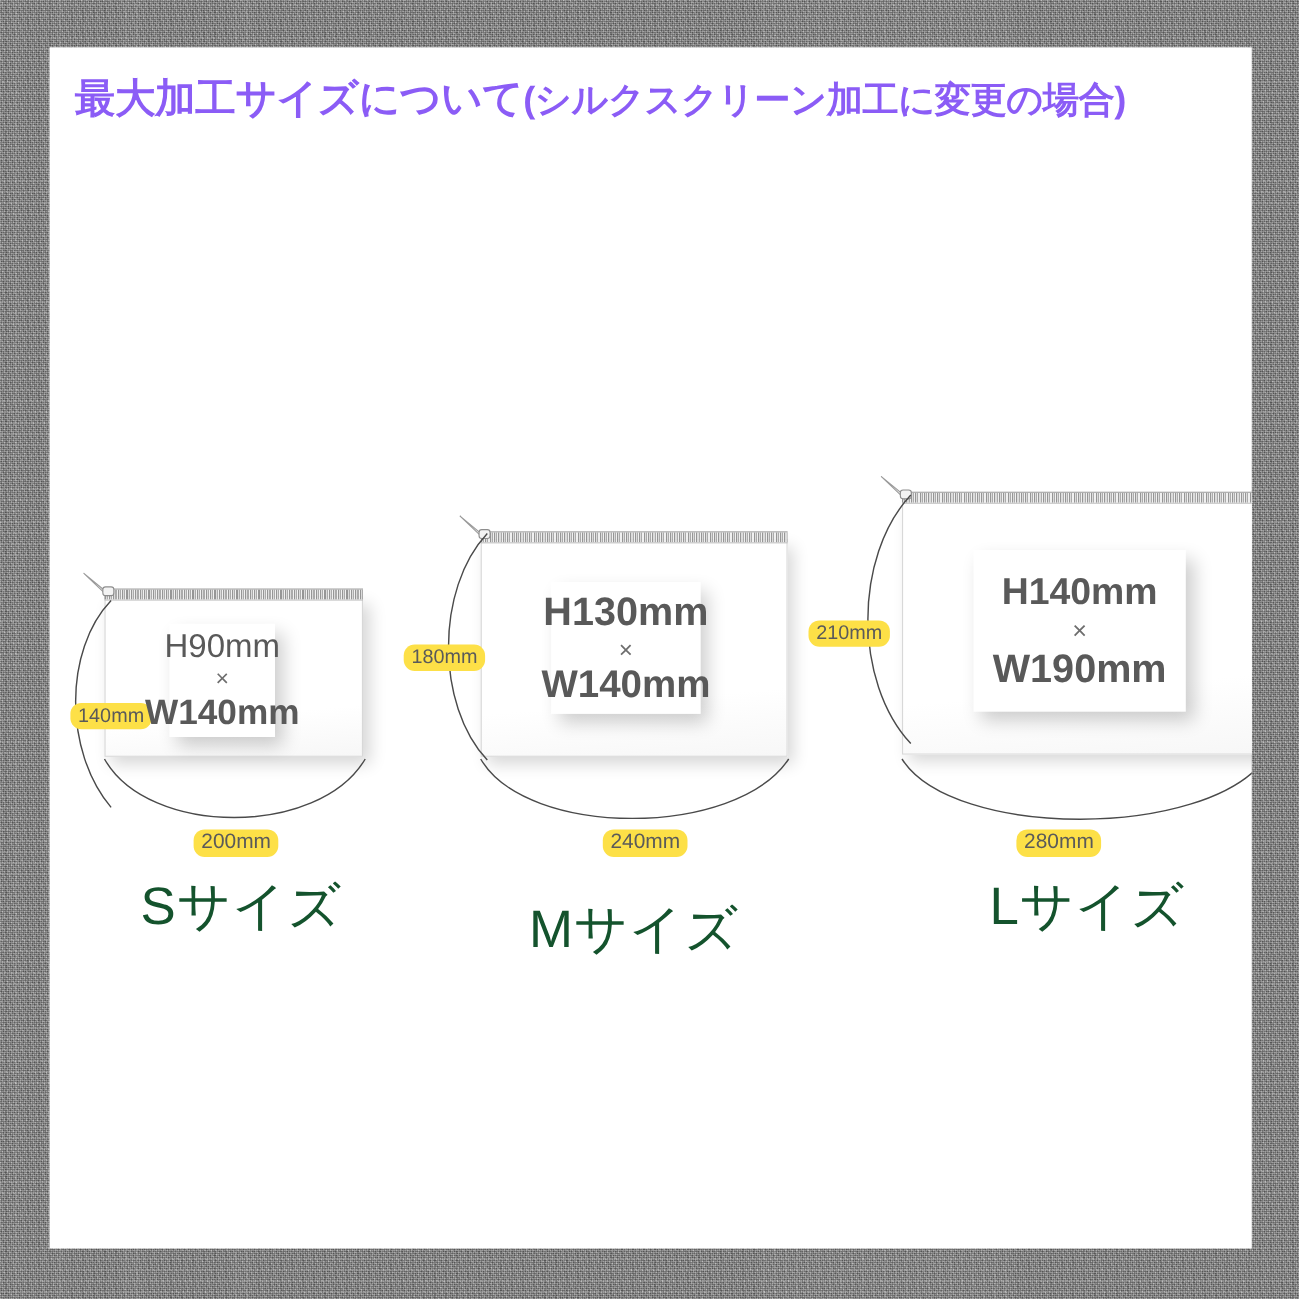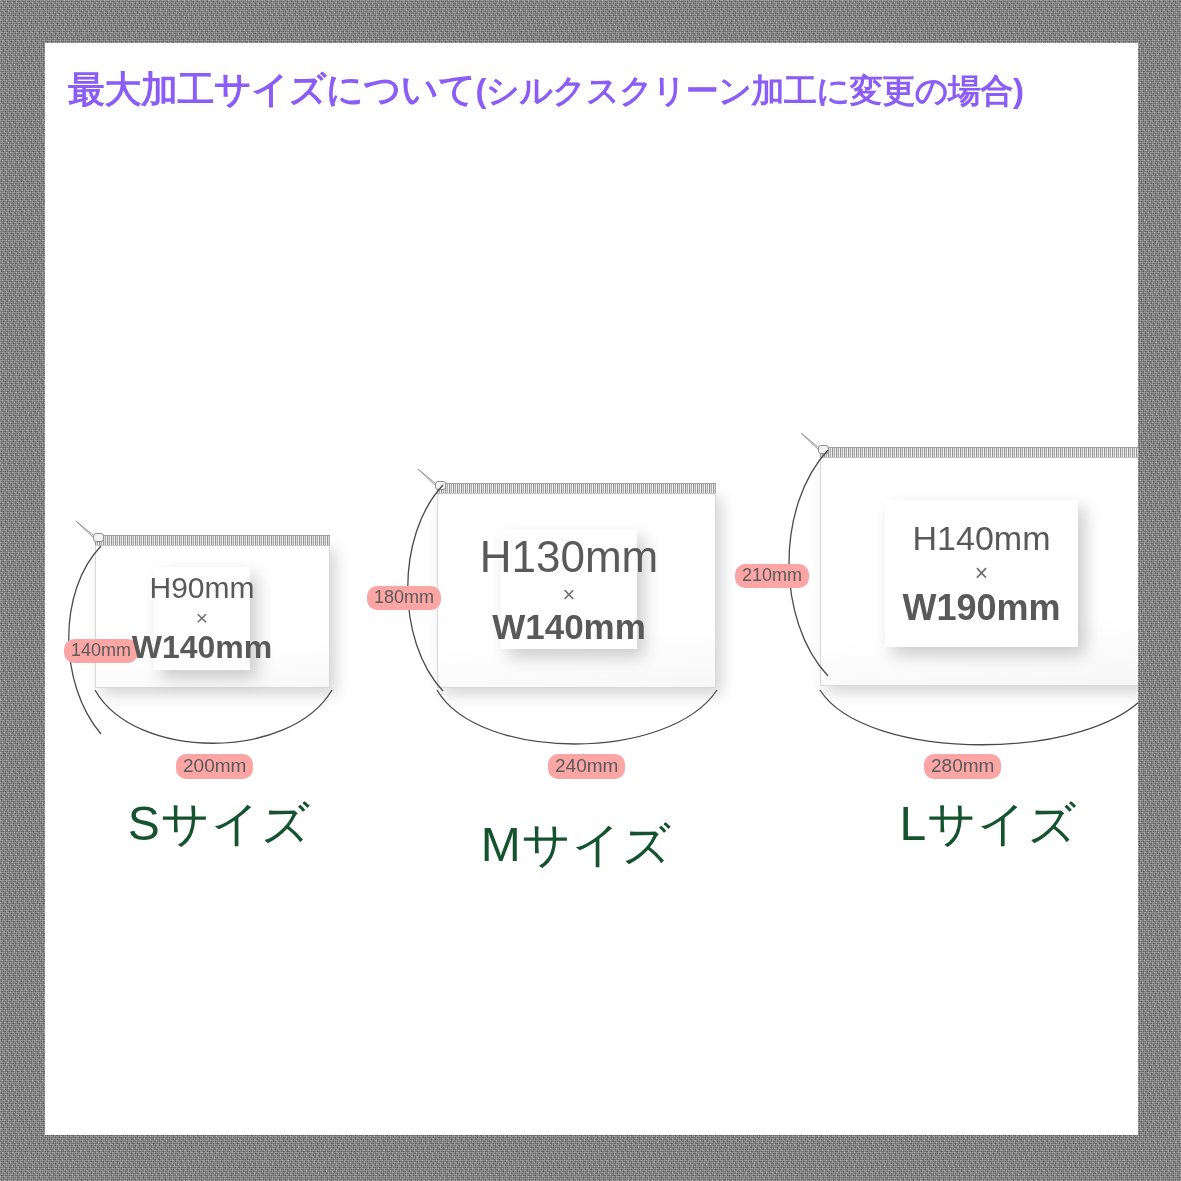--- a/index.html
+++ b/index.html
@@ -147,21 +147,21 @@
     stroke: #4a4a4a;
     stroke-width: 1.3;
   }
 
   
   .measure {
     position: absolute;
     font-size: 19px;
     color: #5a5a5a;
     white-space: nowrap;
-    background: #fca5a5;
+    background: #fde047;
     padding: 2px 7px;
     border-radius: 10px;
     line-height: 1.1;
   }
   .measure.height-label { font-size: 18px; }
   .measure.width-label  { font-size: 19px; }
 
   
   .size-caption {
     position: absolute;
@@ -223,21 +223,21 @@
     <svg class="arc-svg" style="left:320px; top:420px; width:120px; height:250px;" viewBox="0 0 120 250">
       <path class="arc-path" d="M 78 22 C 31 72, 31 178, 78 228"></path>
     </svg>
     <svg class="arc-svg" style="left:372px; top:620px; width:330px; height:130px;" viewBox="0 0 330 130">
       <path class="arc-path" d="M 20 27 C 62 99, 252 99, 300 27"></path>
     </svg>
     <div class="measure height-label" style="left:322px; top:543px;">180mm</div>
     <div class="measure width-label" style="left:503px; top:711px;">240mm</div>
 
     <div class="spec-plate" style="left:456px; top:486px; width:136px; height:120px;">
-      <div class="spec-line" style="font-size:44px;">H130mm</div>
+      <div class="spec-line" style="font-size:36px;font-weight:bold;">H130mm</div>
       <div class="spec-times" style="font-size:22px; margin:2px 0 1px;">×</div>
       <div class="spec-line" style="font-size:35px; font-weight:bold;">W140mm</div>
     </div>
 
     <div class="size-caption" style="left:399px; top:749px; width:265px;margin-top:21px;">Mサイズ</div>
 
     <div class="pouch" style="left:775px; top:411px; width:328px; height:232px;">
       <div class="pouch-body"></div>
       <div class="zipper"></div>
       <svg class="zipper-pull" viewBox="0 0 26 22">
@@ -249,21 +249,21 @@
     <svg class="arc-svg" style="left:700px; top:385px; width:130px; height:270px;" viewBox="0 0 130 270">
       <path class="arc-path" d="M 83 22 C 31 78, 31 192, 83 248"></path>
     </svg>
     <svg class="arc-svg" style="left:755px; top:620px; width:380px; height:130px;" viewBox="0 0 380 130">
       <path class="arc-path" d="M 20 27 C 66 100, 296 100, 350 27"></path>
     </svg>
     <div class="measure height-label" style="left:690px; top:521px;">210mm</div>
     <div class="measure width-label" style="left:879px; top:711px;">280mm</div>
 
     <div class="spec-plate" style="left:840px; top:457px; width:193px; height:147px;">
-      <div class="spec-line" style="font-size:34px;">H140mm</div>
+      <div class="spec-line" style="font-size:34px;font-weight:bold;">H140mm</div>
       <div class="spec-times" style="font-size:23px; margin:4px 0 3px;">×</div>
       <div class="spec-line" style="font-size:36px; font-weight:bold;">W190mm</div>
     </div>
 
     <div class="size-caption" style="left:811px; top:749px; width:265px;">Lサイズ</div>
 
   </div>
 </div>
 
 </body></html>

